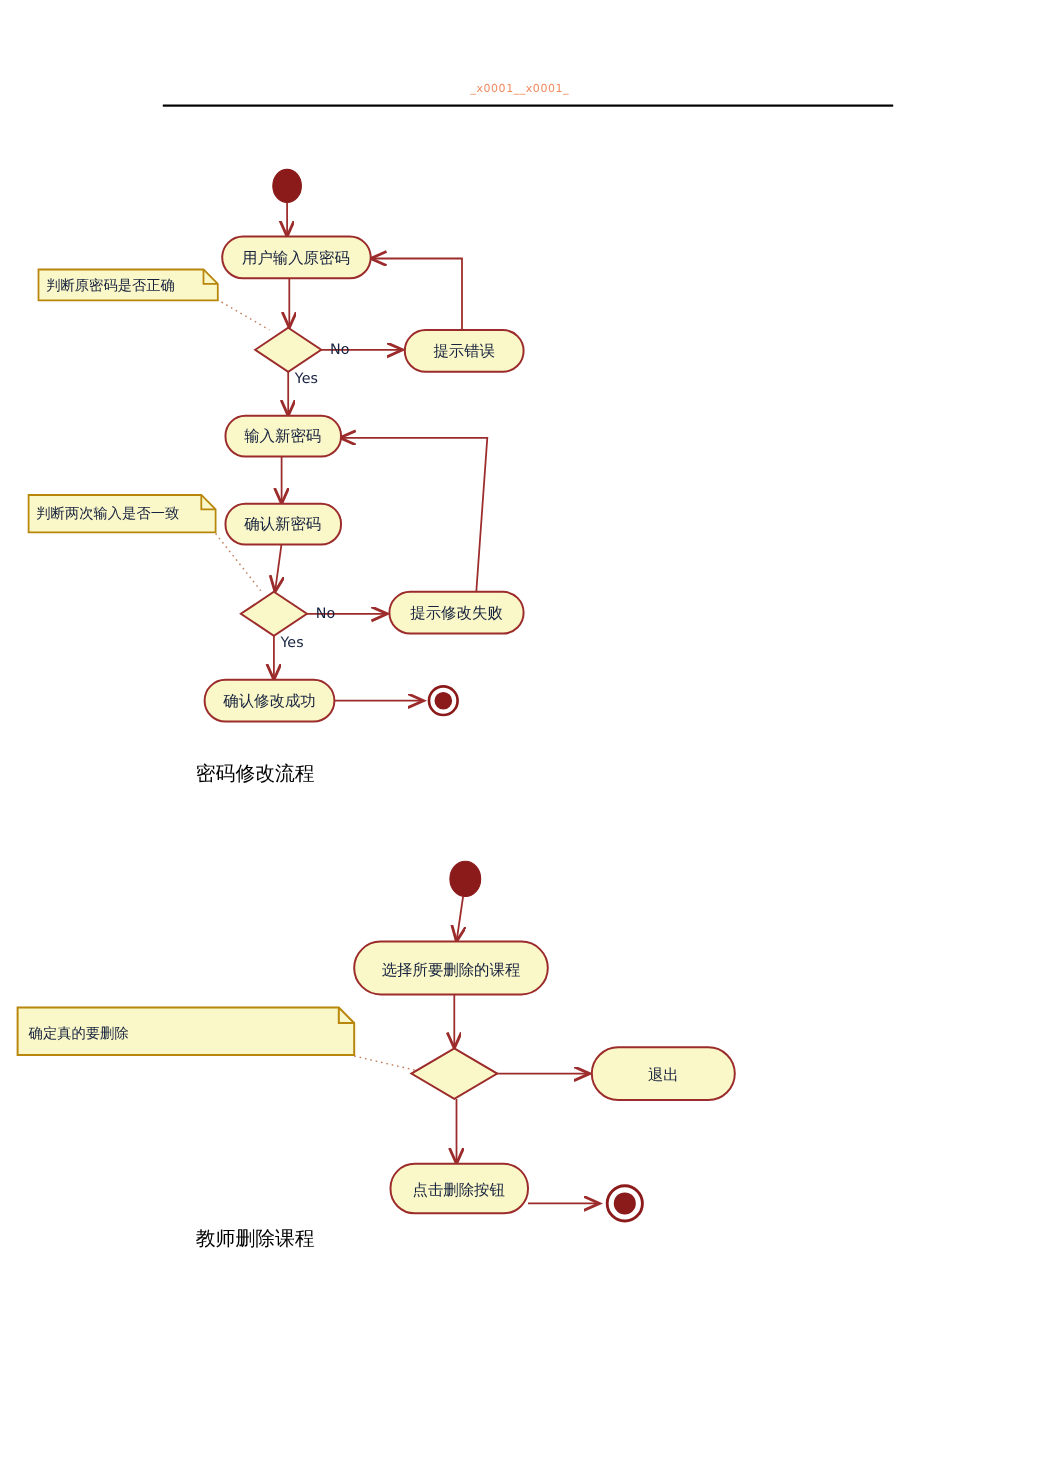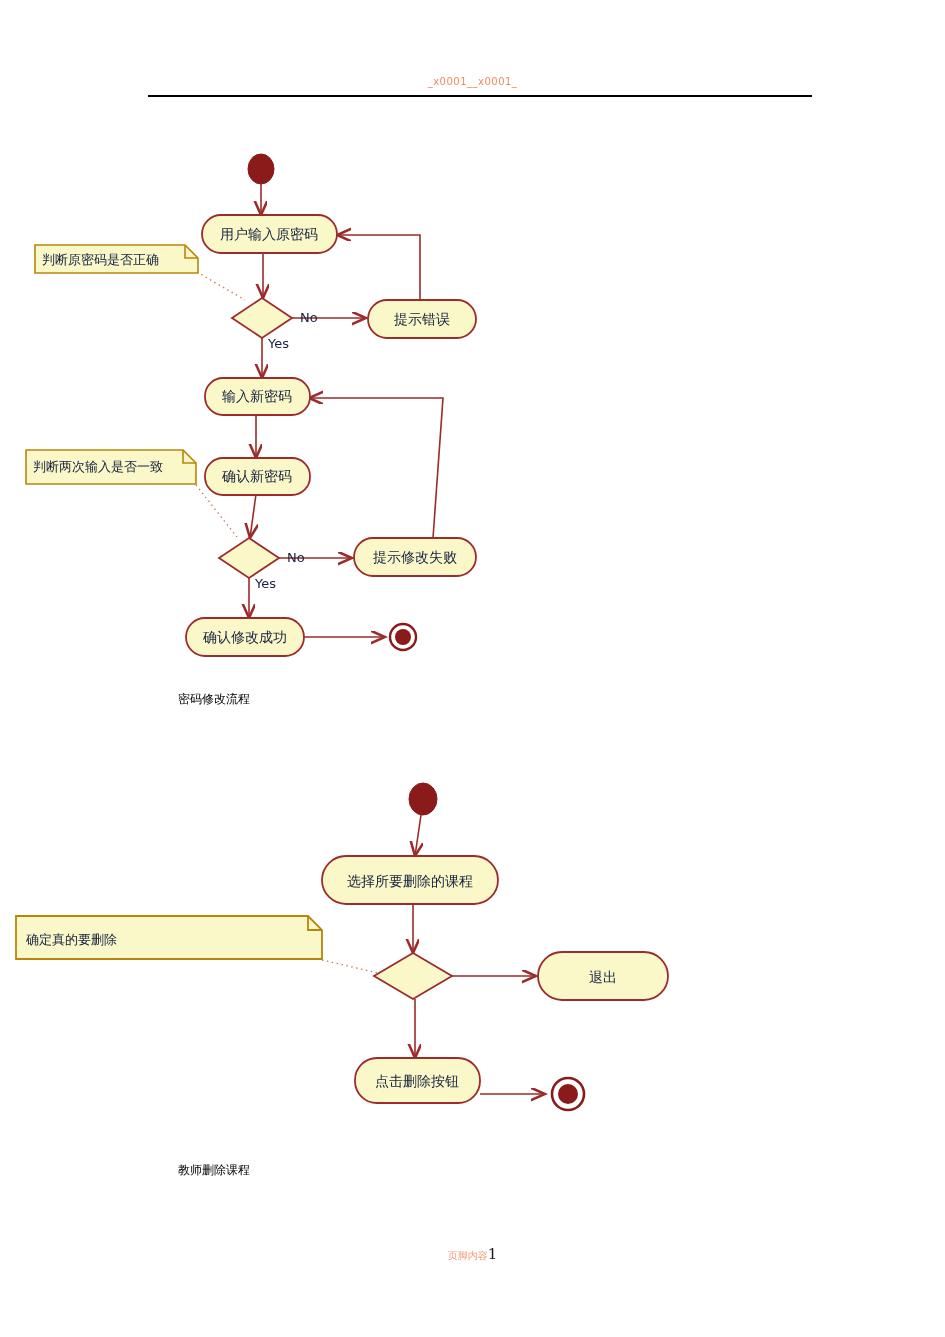--- a/index.html
+++ b/index.html
@@ -64,21 +64,21 @@
     position: absolute;
     left: 0;
   }
   .diagram svg {
     display: block;
   }
 
   
   .caption {
     position: absolute;
-    font-size: 12px;
+    font-size: 18px;
     color: #000000;
     font-family: Liberation Mono, monospace;
     white-space: nowrap;
   }
 
   
   text {
     font-family: "DejaVu Sans", "Liberation Sans", sans-serif;
     fill: #1b2a4a;
   }
@@ -276,19 +276,16 @@
       </g>
 
       <g>
         <path d="M16,140 L308,140 L322,154 L322,183 L16,183 Z" fill="#FAF8C8" stroke="#B8860B" stroke-width="1.8" transform="translate(0,0) scale(1,1)"></path>
         <path d="M308,140 L308,154 L322,154" fill="none" stroke="#B8860B" stroke-width="1.8"></path>
         <text class="note-label" x="26" y="168" font-size="15">确定真的要删除</text>
       </g>
     </svg>
   </div>
 
-  <div class="caption" style="left:178px; top:1162px;">教师删除课程</div>
-
-  <div class="footer-wrap">
-    <span class="footer-note">页脚内容</span><span class="footer-page">1</span>
-  </div>
+  <div class="caption" style="left:178px; top:1114px;">教师删除课程</div>
+
 
 </div>
 
 </body></html>

